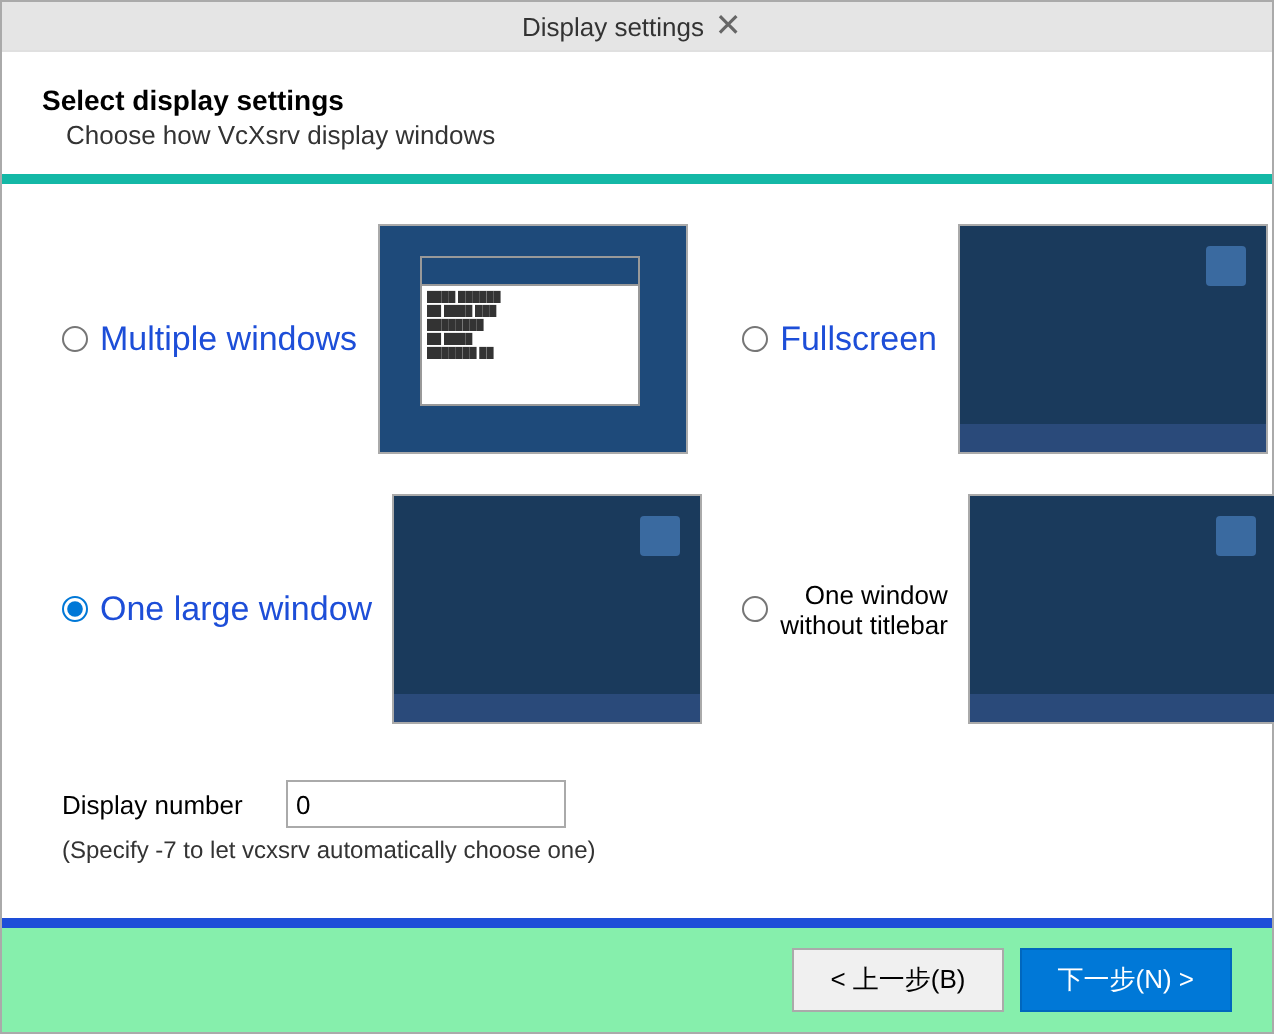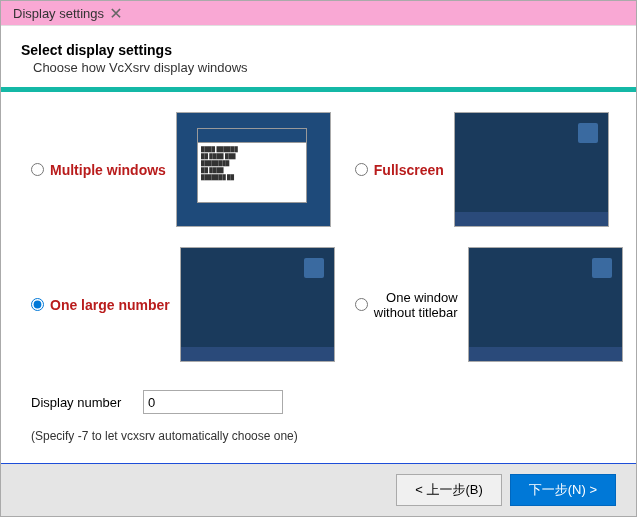--- a/index.html
+++ b/index.html
@@ -15,25 +15,25 @@
     }
     .dialog {
       width: 637px;
       height: 517px;
       background: #ffffff;
       border: 1px solid #aaa;
       display: flex;
       flex-direction: column;
     }
     .title-bar {
-      background: #f9a8d4;
+      background: #e5e5e5;
       border-bottom: 1px solid #e0e0e0;
       padding: 8px 12px;
       display: flex;
-      justify-content: flex-start;
+      justify-content: center;
       align-items: center;
       height: 25px;
     }
     .title-bar-text {
       font-size: 13px;
       color: #333;
     }
     .close-btn {
       width: 24px;
       height: 24px;
@@ -174,29 +174,28 @@
       height: 20px;
       background: #3a6aa0;
       border-radius: 2px;
     }
     .radio-input {
       margin: 0;
       cursor: pointer;
       accent-color: #0078d7;
     }
     .option-label {
-      font-size: 14px;
-      color: #b91c1c;
+      font-size: 17px;
+      color: #1d4ed8;
       cursor: pointer;
-      font-weight: bold;
     }
     .display-number-section {
       display: flex;
       flex-direction: column;
-      gap: 15px;
+      gap: 4px;
       margin-top: 4px;
     }
     .display-number-row {
       display: flex;
       align-items: center;
       gap: 12px;
     }
     .display-number-label {
       font-size: 13px;
       color: #000;
@@ -209,27 +208,27 @@
       padding: 2px 4px;
       font-size: 13px;
       outline: none;
     }
     .hint-text {
       font-size: 12px;
       color: #333;
       margin-left: 0;
     }
     .footer {
-      border-top: 1px solid #1d4ed8;
+      border-top: 5px solid #1d4ed8;
       padding: 10px 20px;
       display: flex;
       justify-content: flex-end;
       align-items: center;
       gap: 8px;
-      background: #e5e5e5;
+      background: #86efac;
     }
     .btn {
       padding: 6px 18px;
       font-size: 13px;
       border: 1px solid #aaa;
       background: #f0f0f0;
       cursor: pointer;
       min-width: 90px;
       height: 32px;
       display: flex;
@@ -306,21 +305,21 @@
         <div class="preview-img preview-fullscreen">
           <div class="taskbar"></div>
           <div class="icon"></div>
         </div>
       </div>
 
       <div class="option-grid-item">
         <div class="option-text-radio">
           <div class="option-label-row">
             <input type="radio" name="display" class="radio-input" checked="" style="">
-            <label class="option-label">One large number</label>
+            <label class="option-label">One large window</label>
           </div>
         </div>
         <div class="preview-img preview-large">
           <div class="taskbar"></div>
           <div class="icon"></div>
         </div>
       </div>
 
       <div class="option-grid-item">
         <div class="option-text-radio">

